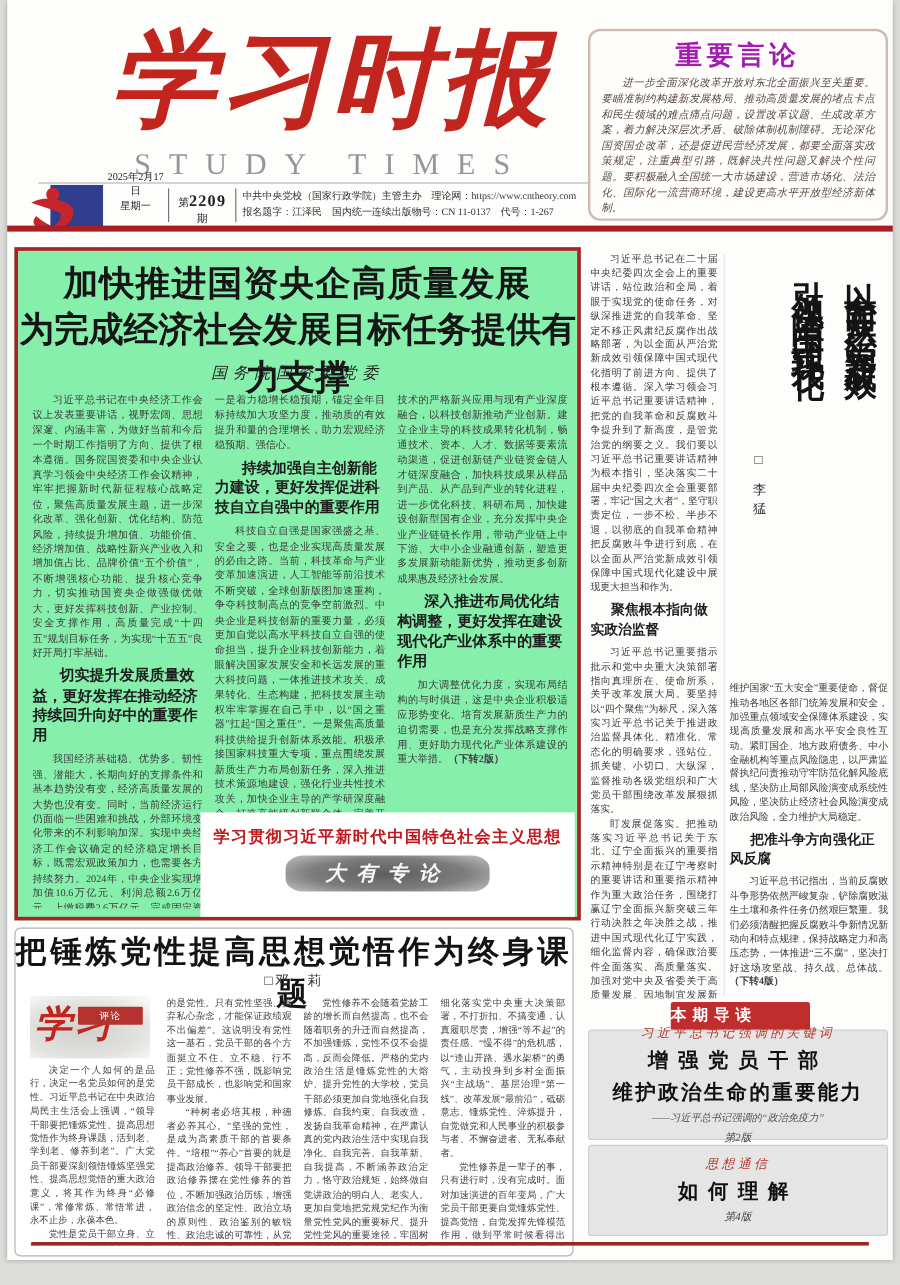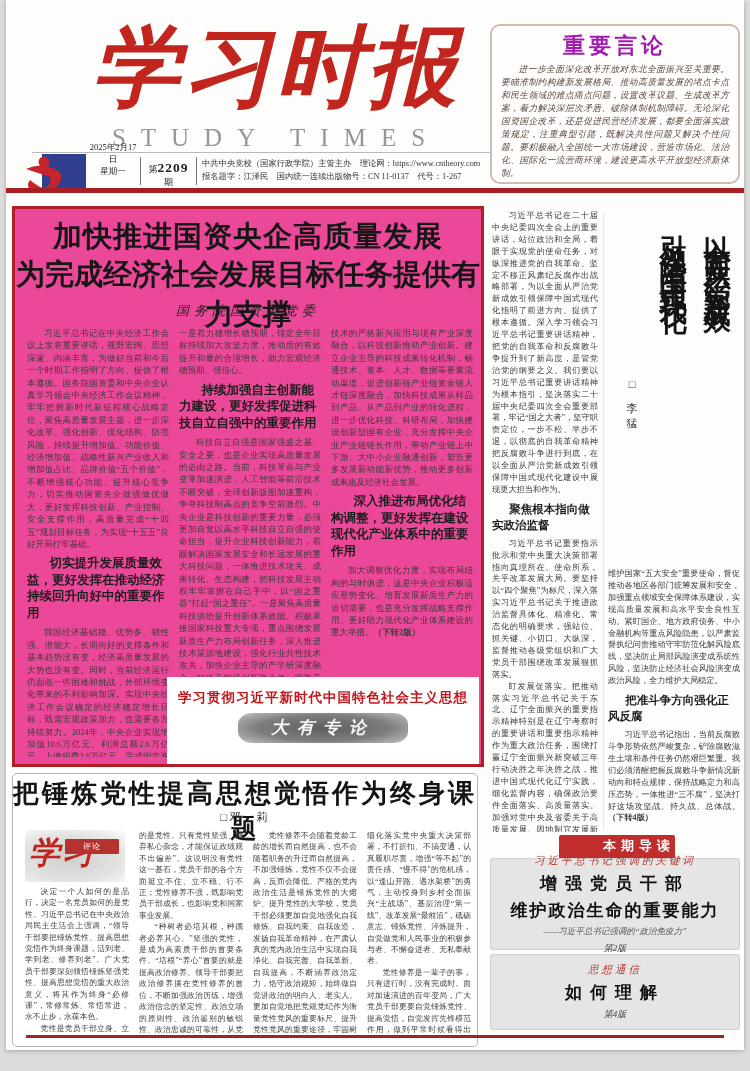--- a/index.html
+++ b/index.html
@@ -18,21 +18,21 @@
   .issue-blk{left:139px;top:160px;width:47px;text-align:center;font-size:9px;color:#222;}
   .issue-blk b{font-size:13.5px;letter-spacing:1px;}
   .pub-blk{left:196px;top:157px;width:320px;font-size:8.3px;line-height:13px;color:#333;white-space:nowrap;}
   .red-rule{left:0;top:188px;width:738px;height:5px;background:#a81e22;}
   
   .remarks{left:484px;top:24px;width:250px;height:160px;border:2px solid #cfbab4;border-radius:10px;background:#fffefd;box-sizing:border-box;}
   .remarks-title{margin:5px 0 2px 0;text-align:center;font-size:22px;font-weight:bold;color:#a21caf;letter-spacing:4px;
     font-family:"Liberation Sans","DejaVu Sans",sans-serif;}
   .remarks-body{margin:0 9px;font-size:8.8px;line-height:13px;text-align:justify;text-indent:2em;color:#5a463e;font-style:italic;}
   
-  .lead-box{left:6px;top:206px;width:472px;height:561px;border:3px solid #b01f24;background:#ec4899;box-sizing:border-box;}
+  .lead-box{left:6px;top:206px;width:472px;height:561px;border:3px solid #b01f24;background:#86efac;box-sizing:border-box;}
   .lead-h1{left:0;top:8px;width:466px;text-align:center;font-size:29px;font-weight:bold;color:#161616;letter-spacing:1px;}
   .lead-h2{left:0;top:46px;width:466px;text-align:center;font-size:29px;font-weight:bold;color:#161616;}
   .lead-byline{left:0;top:93px;width:466px;text-align:center;font-size:13px;letter-spacing:5px;color:#222;font-style:italic;}
   .col{overflow:hidden;}
   .lead-col{top:118px;width:142px;height:430px;}
   .bp{margin:0;font-size:8.5px;line-height:12.4px;text-align:justify;color:#3b3b3b;}
   .ind{text-indent:2em;}
   .subhead{margin:5px 0;font-size:12.5px;line-height:16.5px;font-weight:bold;color:#1d1d1d;text-indent:1.8em;
     font-family:"Liberation Sans","DejaVu Sans",sans-serif;}
   .cont{font-weight:bold;}
@@ -59,21 +59,21 @@
   .review-author{left:0;top:36px;width:464px;text-align:center;font-size:11.5px;color:#333;letter-spacing:2px;}
   .review-col{top:56px;width:104px;height:208px;}
   .rp{margin:0;font-size:7.8px;line-height:11.4px;text-align:justify;color:#404040;}
   .xx-stamp{position:relative;width:100px;height:52px;margin-bottom:4px;
     background:radial-gradient(ellipse 90% 80% at 45% 55%, #cfcfcf 0%, #e2e2e0 55%, rgba(230,230,228,0) 95%);}
   .xx-main{position:absolute;left:4px;top:2px;font-size:31px;font-weight:bold;font-style:italic;color:#c2251e;letter-spacing:2px;}
   .xx-seal{position:absolute;right:6px;top:9px;background:#b4332e;color:#fff;font-size:8px;padding:2px 18px;border-radius:1px;
     letter-spacing:1px;font-family:Liberation Serif, serif;}
   
   .digest-badge{left:553px;top:835px;width:116px;height:38px;line-height:21px;background:#bf2d2d;color:#fff;
-    text-align:right;font-size:13px;font-weight:bold;letter-spacing:5px;border-radius:2px;
+    text-align:left;font-size:13px;font-weight:bold;letter-spacing:5px;border-radius:2px;
     font-family:"Liberation Sans","DejaVu Sans",sans-serif;}
   .digest-box{border:1px solid #cfcfcf;border-radius:3px;background:#e5e5e5;box-sizing:border-box;
     display:flex;flex-direction:column;align-items:center;justify-content:center;}
   .dg1{left:484px;top:858px;width:250px;height:92px;gap:4px;}
   .dg2{left:484px;top:954px;width:250px;height:76px;gap:4px;align-items:center;}
   .dg-cat{font-size:10.5px;color:#b3382f;letter-spacing:3px;font-style:italic;}
   .dg-t1{font-size:17px;font-weight:bold;color:#111;letter-spacing:8px;}
   .dg-t2{font-size:17px;font-weight:bold;color:#111;letter-spacing:2px;}
   .dg-note{font-size:8.5px;color:#555;font-style:italic;}
   .dg-page{font-size:9px;color:#444;font-style:italic;}

